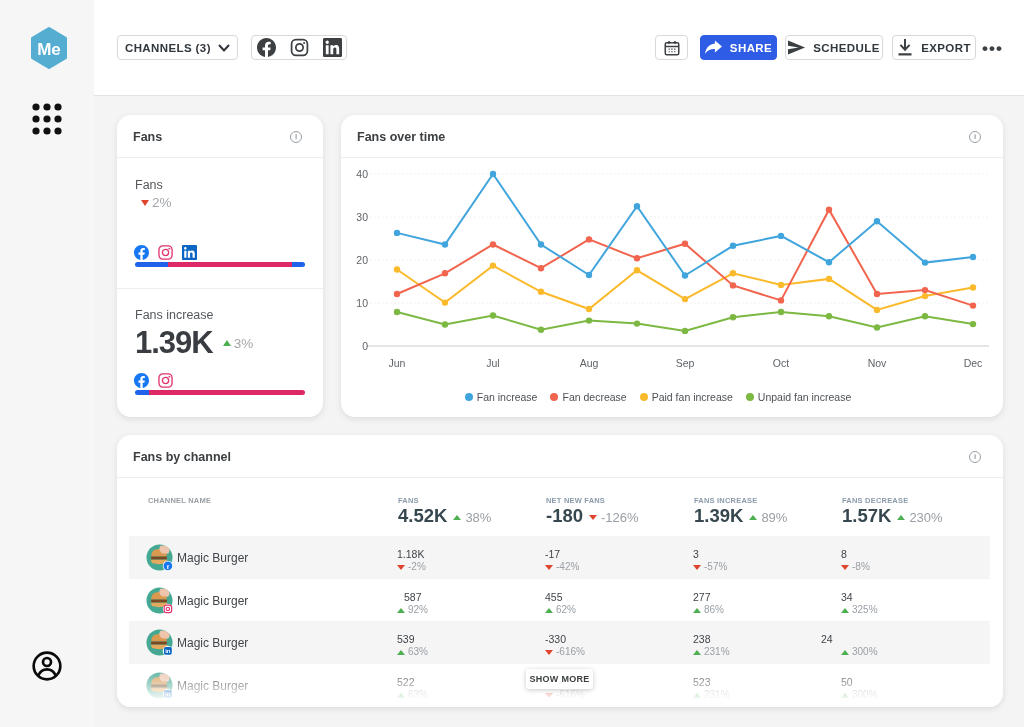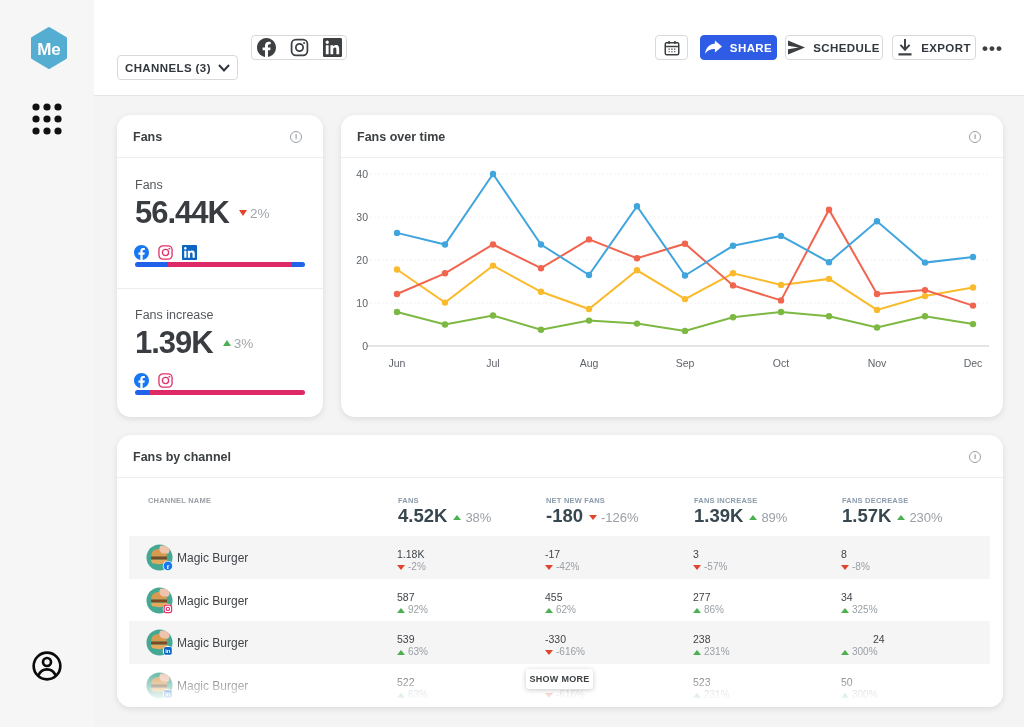--- a/index.html
+++ b/index.html
@@ -56,21 +56,21 @@
     </g>
   </svg>
   <svg class="abs" style="left:31px; top:650px;" width="32" height="32" viewBox="0 0 24 24" fill="none" stroke="#0a0a0a" stroke-width="2">
     <circle cx="12" cy="12" r="10"></circle>
     <circle cx="12" cy="9" r="3"></circle>
     <path d="M5.5 19.2 C7 15.6 10 14.5 12 14.5 C14 14.5 17 15.6 18.5 19.2"></path>
   </svg>
 </div>
 
 <div id="topbar" class="abs">
-  <div class="btn" style="left:23px; width:121px;margin-top:20px;">CHANNELS (3)&nbsp;&nbsp;
+  <div class="btn" style="left:23px; width:121px;">CHANNELS (3)&nbsp;&nbsp;
     <svg width="12" height="8" viewBox="0 0 12 8">
         <path d="M1 1 L6 6.5 L11 1" stroke="#31373d" stroke-width="2" fill="none"></path>
       </svg>
   </div>
   <div class="btn" style="left:157px; width:96px; gap:14px;">
     <svg width="19" height="19" viewBox="0 0 24 24" fill="#3c4043">
         <path d="M24 12.073C24 5.405 18.627 0 12 0S0 5.405 0 12.073C0 18.1 4.388 23.094 10.125 24v-8.437H7.078v-3.49h3.047v-2.66c0-3.026 1.792-4.697 4.533-4.697 1.313 0 2.686.236 2.686.236v2.971H15.83c-1.491 0-1.956.93-1.956 1.886v2.264h3.328l-.532 3.49h-2.796V24C19.612 23.094 24 18.1 24 12.073z"></path>
       </svg>
     <svg width="19" height="19" viewBox="0 0 24 24" fill="none" stroke="#3c4043" stroke-width="2.2">
         <rect x="2" y="2" width="20" height="20" rx="5.5"></rect>
@@ -117,21 +117,20 @@
 </div>
 
 <div class="card" style="left:117px; top:115px; width:206px; height:302px;">
   <div class="cardhead"></div>
   <div class="cardtitle">Fans</div>
   <div class="info" style="right:21px;">i</div>
 
   <div class="abs" style="left:18px; top:63px;">
     <div class="metric-label">Fans</div>
     <div style="margin-top:3px; display:flex; align-items:center; gap:4px;">
-      <span class="metric-big">56.44K</span>
         <span class="tri-down" style="margin-left:6px;"></span>
         <span class="pct">2%</span>
     </div>
   </div>
   <div class="abs" style="left:17px; top:130px; display:flex; gap:9px; align-items:center;">
     <svg width="15" height="15" viewBox="0 0 24 24" fill="#1877f2">
         <path d="M24 12.073C24 5.405 18.627 0 12 0S0 5.405 0 12.073C0 18.1 4.388 23.094 10.125 24v-8.437H7.078v-3.49h3.047v-2.66c0-3.026 1.792-4.697 4.533-4.697 1.313 0 2.686.236 2.686.236v2.971H15.83c-1.491 0-1.956.93-1.956 1.886v2.264h3.328l-.532 3.49h-2.796V24C19.612 23.094 24 18.1 24 12.073z"></path>
       </svg>
     <svg width="15" height="15" viewBox="0 0 24 24" fill="none" stroke="#e0326e" stroke-width="2.1">
         <rect x="1.5" y="1.5" width="21" height="21" rx="6"></rect>
@@ -255,20 +254,26 @@
       <circle cx="248" cy="117.0" r="3.2" fill="#41a5dd"></circle>
       <circle cx="296" cy="48.2" r="3.2" fill="#41a5dd"></circle>
       <circle cx="344" cy="117.5" r="3.2" fill="#41a5dd"></circle>
       <circle cx="392" cy="87.8" r="3.2" fill="#41a5dd"></circle>
       <circle cx="440" cy="77.9" r="3.2" fill="#41a5dd"></circle>
       <circle cx="488" cy="104.2" r="3.2" fill="#41a5dd"></circle>
       <circle cx="536" cy="63.3" r="3.2" fill="#41a5dd"></circle>
       <circle cx="584" cy="104.6" r="3.2" fill="#41a5dd"></circle>
       <circle cx="632" cy="99.0" r="3.2" fill="#41a5dd"></circle>
   </svg>
+  <div class="abs" style="left:0; top:276px; width:634px; display:flex; justify-content:center; gap:13px; font-size:10.5px; color:#4d5156;">
+    <span style="display:flex;align-items:center;gap:4px;"><span style="width:8px;height:8px;border-radius:50%;background:#41a5dd;"></span>Fan increase</span>
+    <span style="display:flex;align-items:center;gap:4px;"><span style="width:8px;height:8px;border-radius:50%;background:#f1644e;"></span>Fan decrease</span>
+    <span style="display:flex;align-items:center;gap:4px;"><span style="width:8px;height:8px;border-radius:50%;background:#fbba2b;"></span>Paid fan increase</span>
+    <span style="display:flex;align-items:center;gap:4px;"><span style="width:8px;height:8px;border-radius:50%;background:#7cb842;"></span>Unpaid fan increase</span>
+  </div>
 </div>
 
 <div class="card" style="left:117px; top:435px; width:886px; height:272px; overflow:hidden;">
   <div class="cardhead"></div>
   <div class="cardtitle">Fans by channel</div>
   <div class="info" style="right:22px;">i</div>
 
   <div class="colhead" style="left:31px; top:61px; color:#9aa0a6;text-align:center;">CHANNEL NAME</div>
   <div class="colhead" style="left:281px; top:61px;">FANS</div>
   <div class="colhead" style="left:429px; top:61px;">NET NEW FANS</div>
@@ -306,21 +311,21 @@
       <circle cx="14.5" cy="14.5" r="14" fill="#45a893"></circle>
       <path d="M5.5 13.5 Q5.5 5.5 14 5.5 Q22.5 5.5 22.5 13.5 Z" fill="#d99a50"></path>
       <rect x="5.5" y="13.5" width="17" height="3.2" fill="#7b4a24"></rect>
       <path d="M5 17 L23 17 L21.5 20.5 Q14 22.8 6.5 20.5 Z" fill="#e3aa5e"></path>
       <path d="M15.5 2 Q21 0.5 24.5 4.5 Q26.5 8 23.5 10.5 L17 10 Q12.5 6.5 15.5 2 Z" fill="#eec4ad"></path>
       <circle cx="23.5" cy="23.5" r="5.5" fill="#fff"></circle>
           <rect x="19.5" y="19.5" width="8" height="8" rx="2.3" fill="none" stroke="#e0326e" stroke-width="1.3"></rect>
           <circle cx="23.5" cy="23.5" r="1.8" fill="none" stroke="#e0326e" stroke-width="1.2"></circle>
     </svg></div>
     <div class="rowname">Magic Burger</div>
-    <div class="cellnum" style="left:268px;text-align:right;">587</div>
+    <div class="cellnum" style="left:275px;text-align:right;">587</div>
       <div class="cellpct" style="left:268px;"><span class="tri-up sm" style="margin-right:3px;"></span>92%</div>
       <div class="cellnum" style="left:416px;">455</div>
       <div class="cellpct" style="left:416px;"><span class="tri-up sm" style="margin-right:3px;"></span>62%</div>
       <div class="cellnum" style="left:564px;">277</div>
       <div class="cellpct" style="left:564px;"><span class="tri-up sm" style="margin-right:3px;"></span>86%</div>
       <div class="cellnum" style="left:712px;">34</div>
       <div class="cellpct" style="left:712px;"><span class="tri-up sm" style="margin-right:3px;"></span>325%</div>
   </div>
   <div class="row alt" style="top:186.2px; opacity:1.0;">
     <div class="abs" style="left:17px; top:8px;"><svg width="27" height="27" viewBox="0 0 29 29">
@@ -333,21 +338,21 @@
           <rect x="19.3" y="19.3" width="8.4" height="8.4" rx="1.8" fill="#0a66c2"></rect>
           <text x="23.5" y="26.3" font-size="6.5" font-weight="bold" fill="#fff" text-anchor="middle" font-family="Liberation Sans">in</text>
     </svg></div>
     <div class="rowname">Magic Burger</div>
     <div class="cellnum" style="left:268px;">539</div>
       <div class="cellpct" style="left:268px;"><span class="tri-up sm" style="margin-right:3px;"></span>63%</div>
       <div class="cellnum" style="left:416px;">-330</div>
       <div class="cellpct" style="left:416px;"><span class="tri-down sm" style="margin-right:3px;"></span>-616%</div>
       <div class="cellnum" style="left:564px;">238</div>
       <div class="cellpct" style="left:564px;"><span class="tri-up sm" style="margin-right:3px;"></span>231%</div>
-      <div class="cellnum" style="left:744px;">24</div>
+      <div class="cellnum" style="left:692px;">24</div>
       <div class="cellpct" style="left:712px;"><span class="tri-up sm" style="margin-right:3px;"></span>300%</div>
   </div>
   <div class="row " style="top:228.8px; opacity:0.75;">
     <div class="abs" style="left:17px; top:8px;"><svg width="27" height="27" viewBox="0 0 29 29">
       <circle cx="14.5" cy="14.5" r="14" fill="#45a893"></circle>
       <path d="M5.5 13.5 Q5.5 5.5 14 5.5 Q22.5 5.5 22.5 13.5 Z" fill="#d99a50"></path>
       <rect x="5.5" y="13.5" width="17" height="3.2" fill="#7b4a24"></rect>
       <path d="M5 17 L23 17 L21.5 20.5 Q14 22.8 6.5 20.5 Z" fill="#e3aa5e"></path>
       <path d="M15.5 2 Q21 0.5 24.5 4.5 Q26.5 8 23.5 10.5 L17 10 Q12.5 6.5 15.5 2 Z" fill="#eec4ad"></path>
       <circle cx="23.5" cy="23.5" r="5.5" fill="#fff"></circle>

